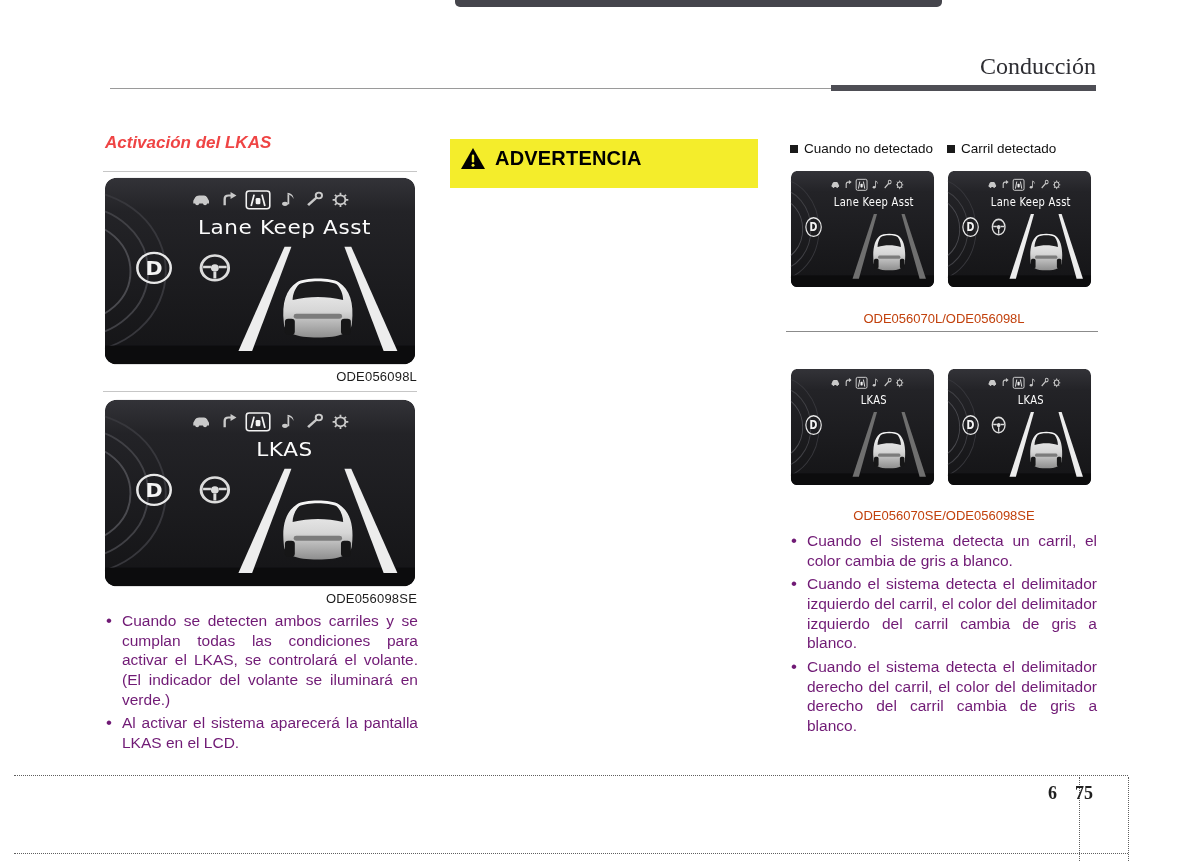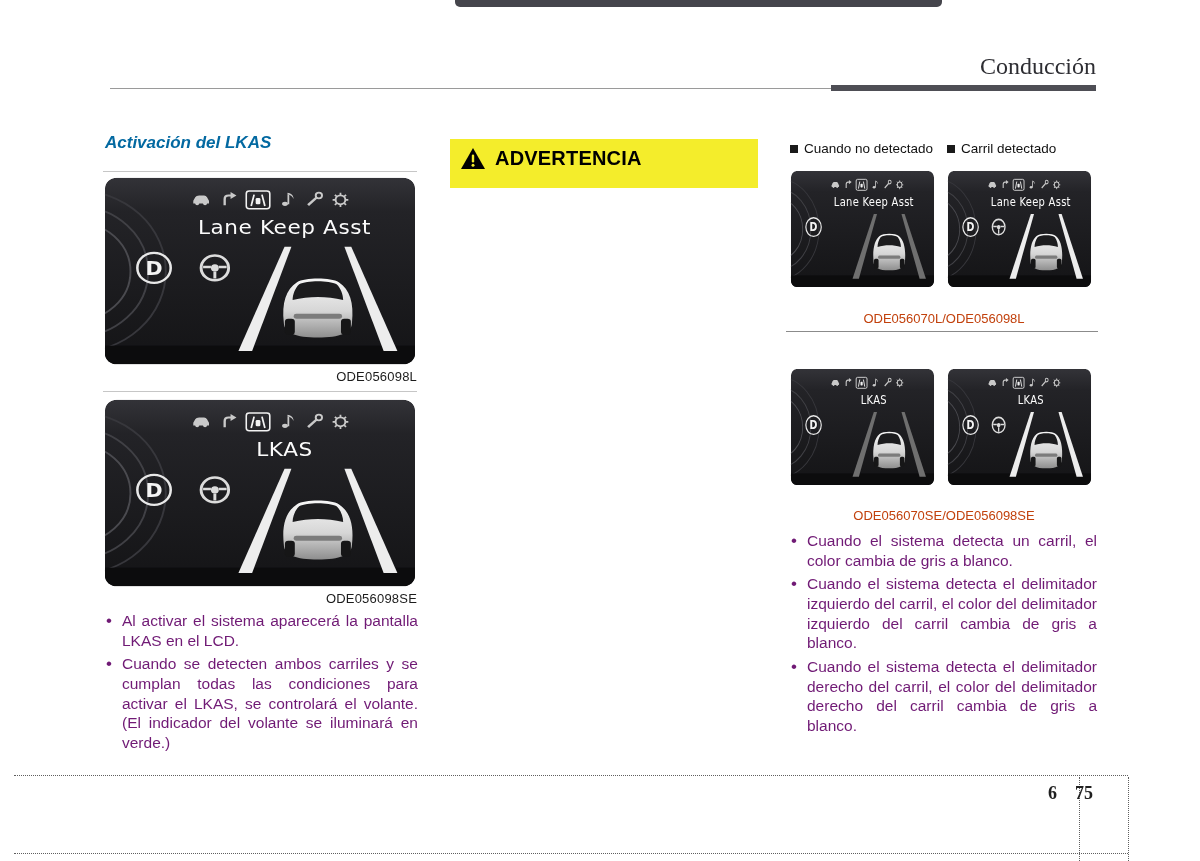--- a/index.html
+++ b/index.html
@@ -13,21 +13,21 @@
   
   .top-bar { position:absolute; left:455px; top:0; width:487px; height:7px;
     background:#45454c; border-radius:0 0 5px 5px; }
   .header-title { position:absolute; top:53px; right:104px;
     font-family:"Liberation Serif", serif; font-size:24px; color:#2e2e33; }
   .rule-thin { position:absolute; top:88px; left:110px; width:986px; height:1px; background:#9a9a9a; }
   .rule-thick { position:absolute; top:85px; left:831px; width:265px; height:6px; background:#4e4e55; }
 
   
   .left-heading { position:absolute; left:105px; top:133px;
-    font-size:17px; font-weight:bold; font-style:italic; color:#0369a1; }
+    font-size:17px; font-weight:bold; font-style:italic; color:#ef4444; }
   .hairline { position:absolute; left:103px; width:314px; height:1px; background:#c6c6c6; }
   #hl1 { top:171px; } #hl2 { top:391px; }
 
   .fig { position:absolute; }
   #fig1 { left:103px; top:176px; width:314px; }
   #fig2 { left:103px; top:398px; width:314px; }
   #fig1 svg.lcd, #fig2 svg.lcd { height:190px; }
   .fig-caption { font-size:13px; color:#1c1c1c; letter-spacing:.2px; margin-top:3px; }
   .cap-right { text-align:right; }
 
@@ -198,22 +198,22 @@
           <text x="52" y="112">D</text>
         </g>
         <use href="#lcd-wheel" class="wheel" transform="translate(114,104)"></use>
         <text class="lcd-title" x="185" y="66">LKAS</text>
       </g>
     </svg>
     <figcaption class="fig-caption cap-right">ODE056098SE</figcaption>
   </figure>
 
   <ul class="bullets" id="left-bullets">
+    <li><span>Cuando se detecten ambos carriles y se cumplan todas las condiciones para activar el LKAS, se controlará el volante. (El indicador del volante se iluminará en verde.)</span></li>
     <li><span>Al activar el sistema aparecerá la pantalla LKAS en el LCD.</span></li>
-    <li><span>Cuando se detecten ambos carriles y se cumplan todas las condiciones para activar el LKAS, se controlará el volante. (El indicador del volante se iluminará en verde.)</span></li>
   </ul>
 
   <div class="warning">
     <div class="warning-head">
       <svg class="warn-icon" viewBox="0 0 26 23">
         <path d="M13 1 L25 22 H1 Z" fill="#000"></path>
         <rect x="11.8" y="7.5" width="2.4" height="8" rx="1.2" fill="#f4ed2b"></rect>
         <circle cx="13" cy="18.3" r="1.5" fill="#f4ed2b"></circle>
       </svg>
       <span class="warning-title">ADVERTENCIA</span>

